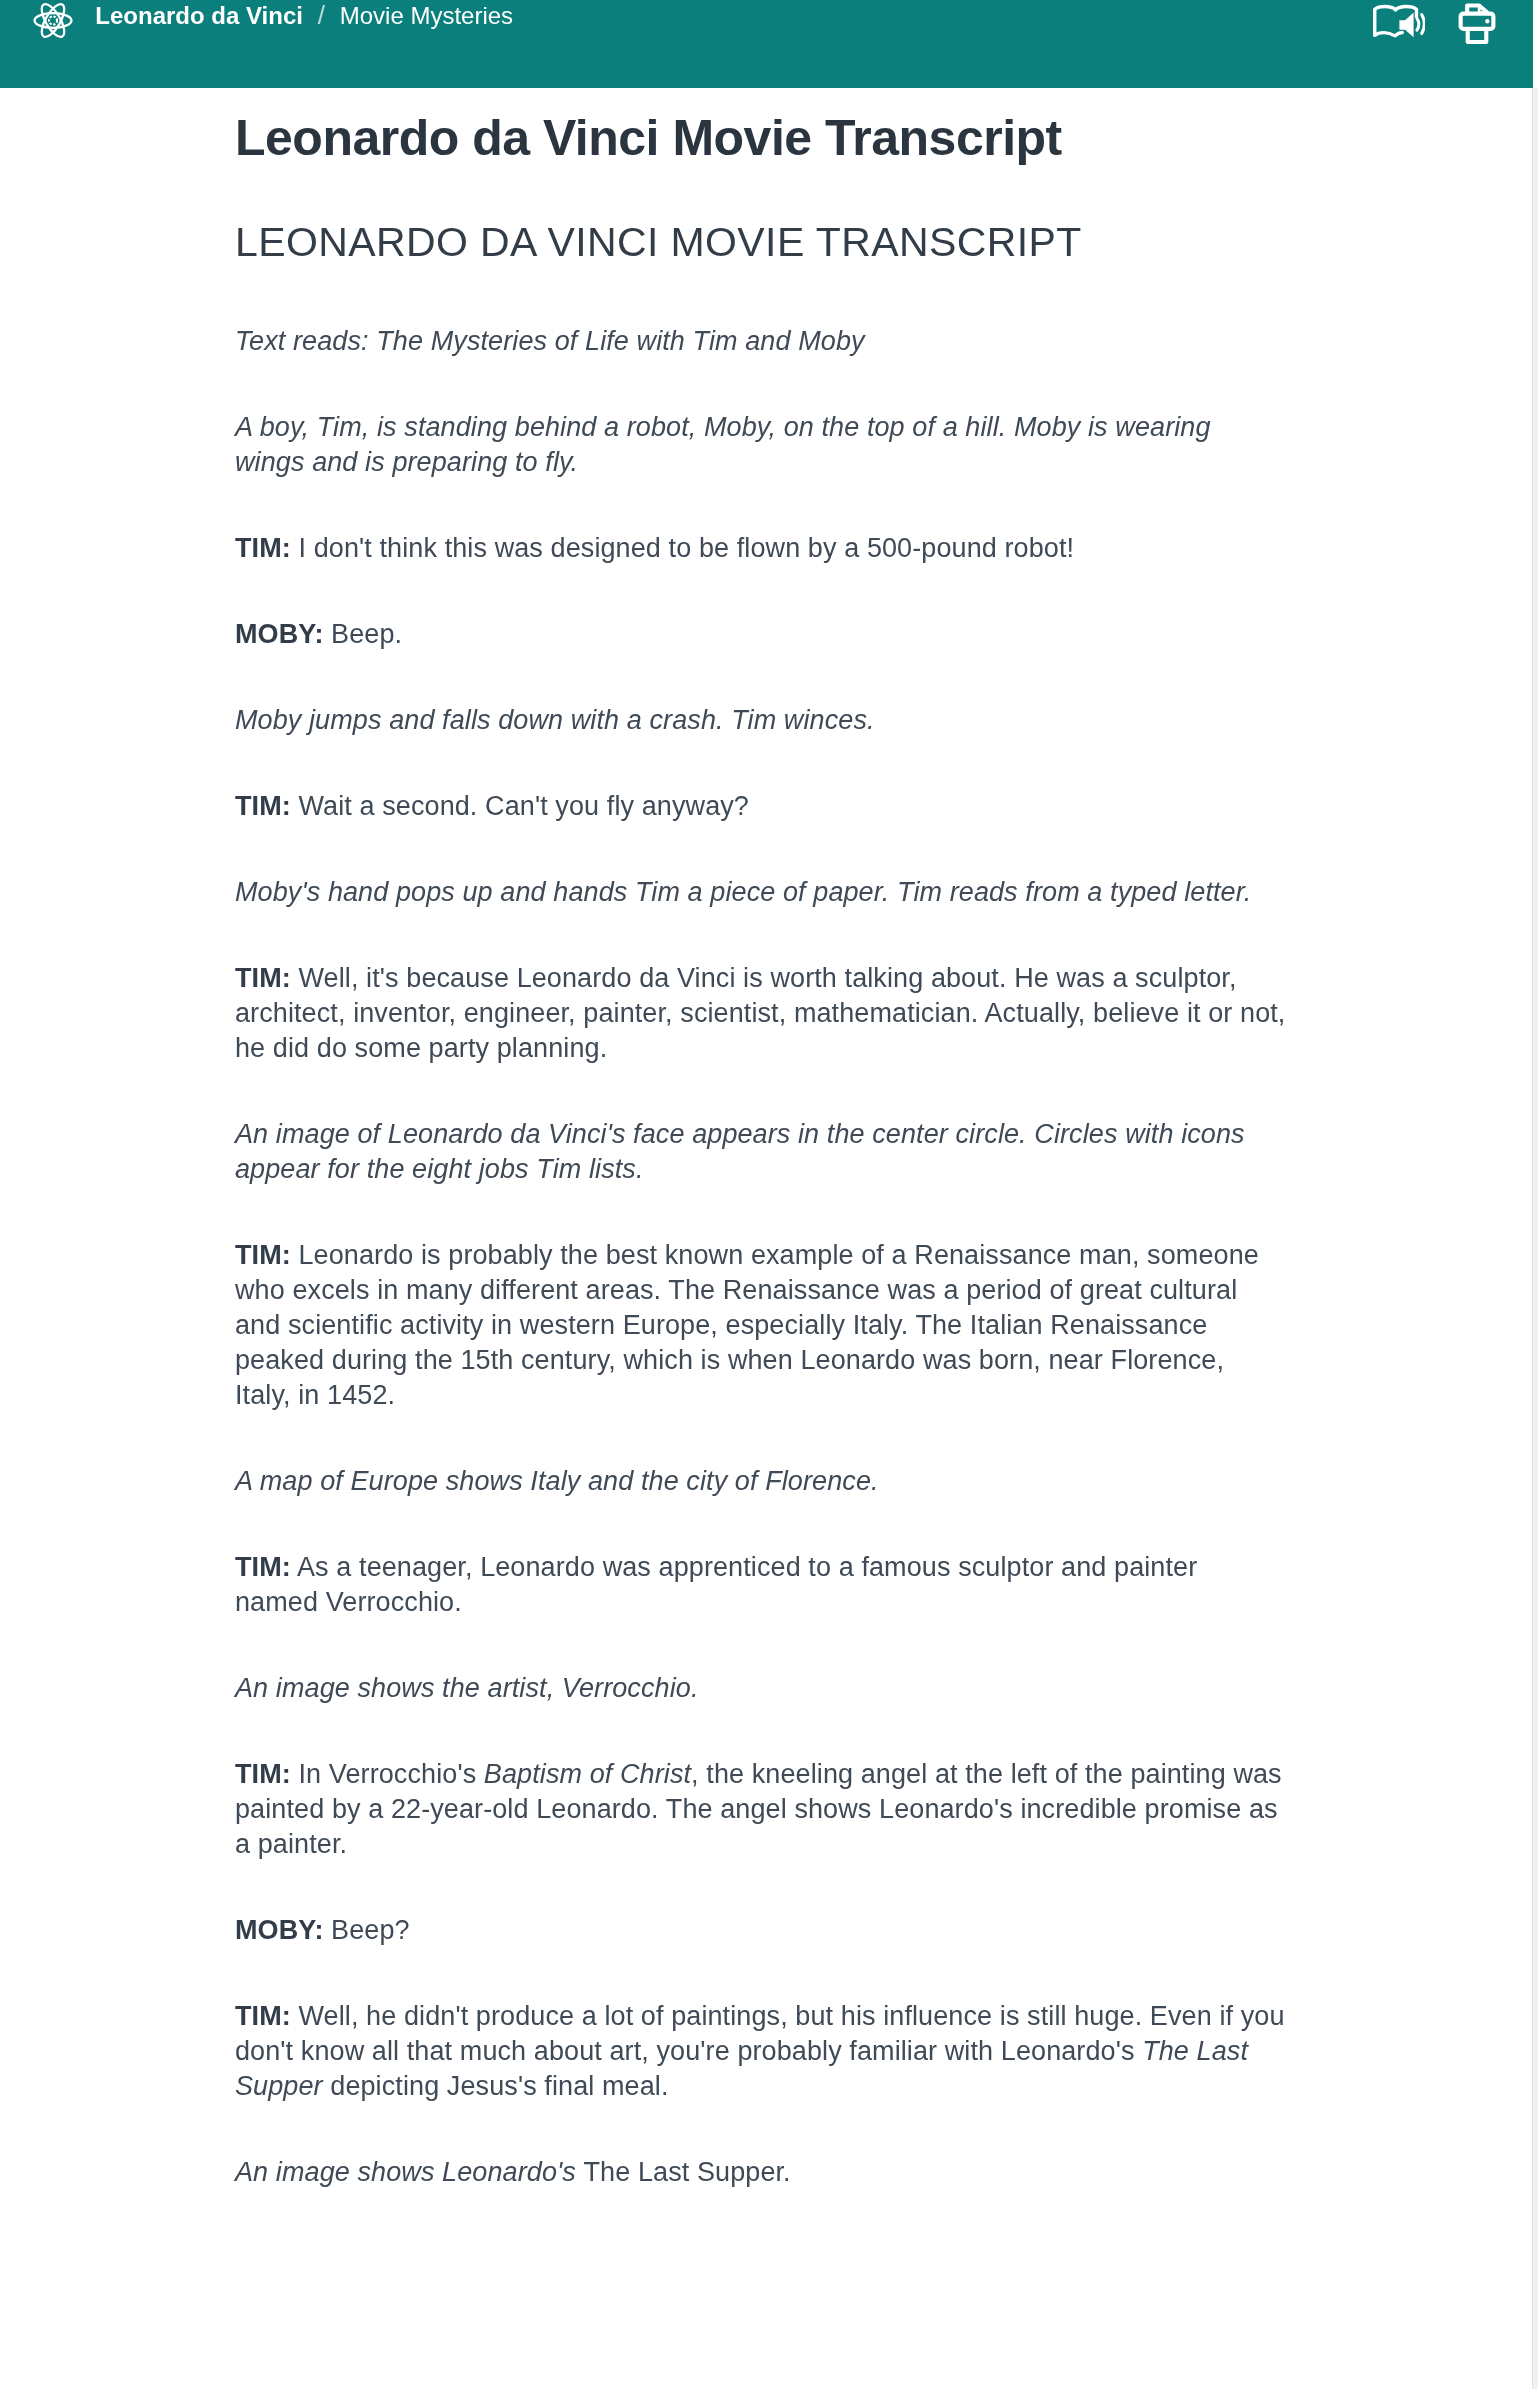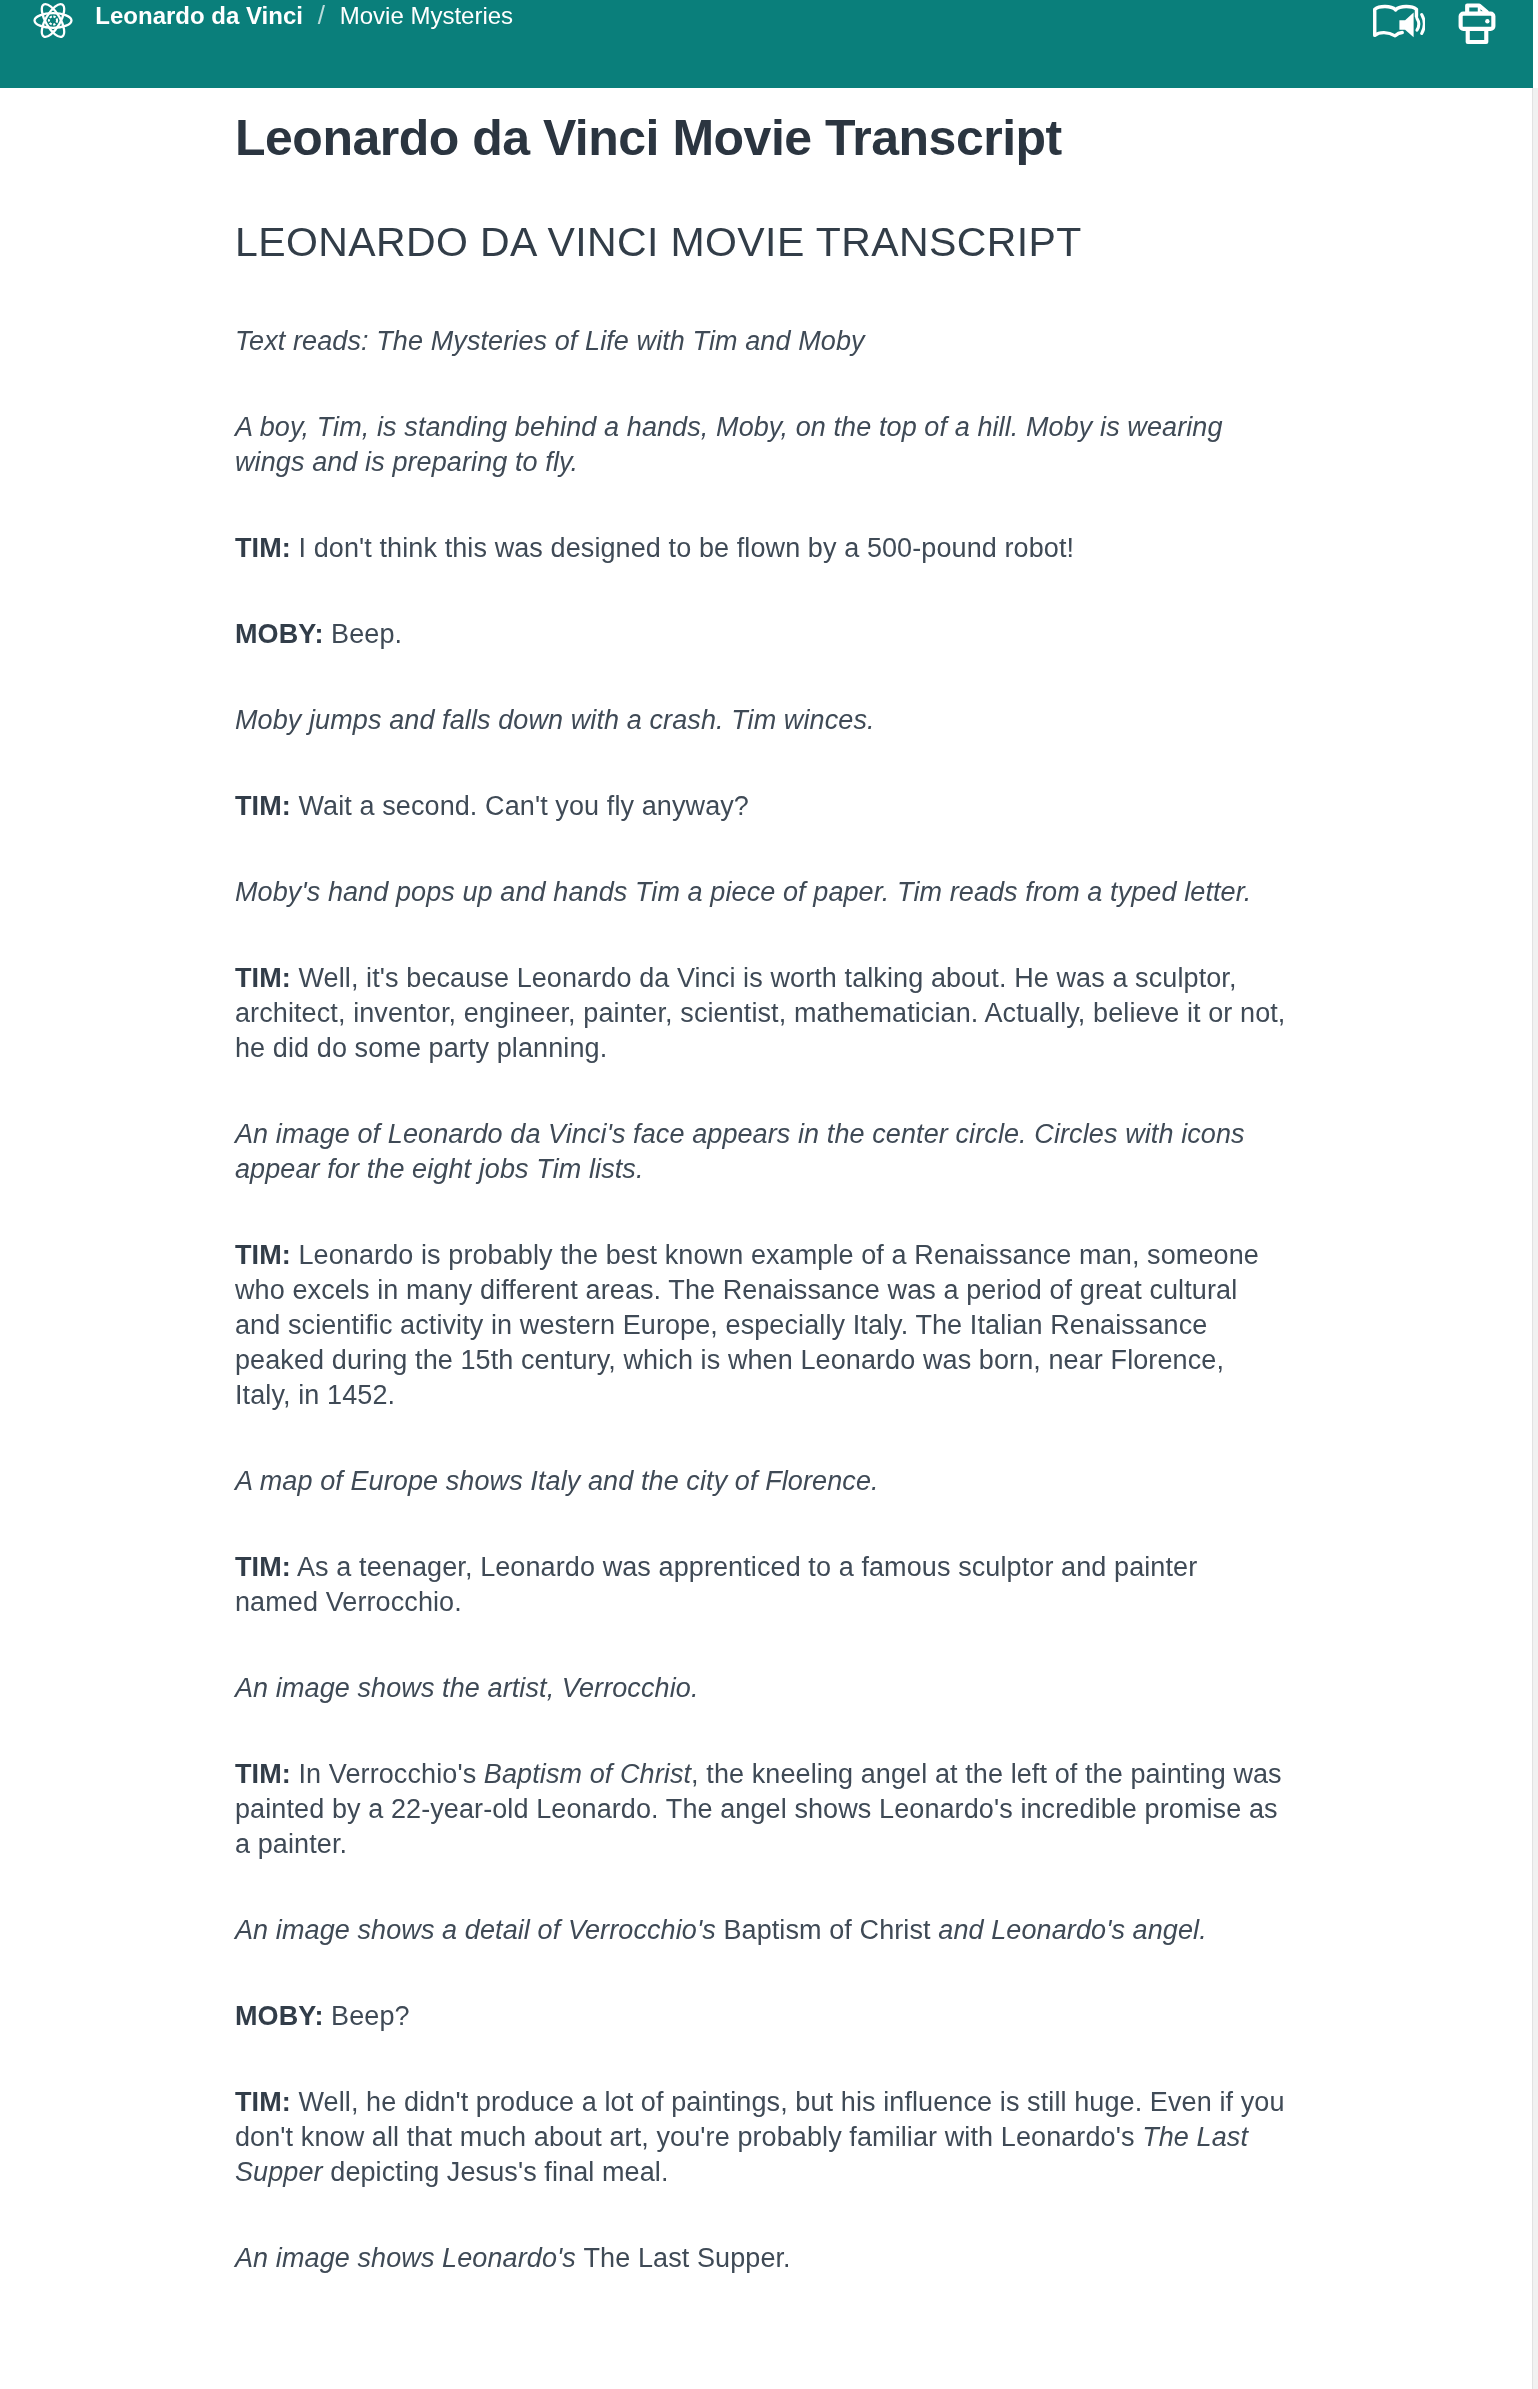--- a/index.html
+++ b/index.html
@@ -150,32 +150,31 @@
 
 <div class="edge-white"></div>
 <div class="edge-track"></div>
 
 <main class="doc">
   <h1>Leonardo da Vinci Movie Transcript</h1>
   <h2>LEONARDO DA VINCI MOVIE TRANSCRIPT</h2>
 
   <div class="transcript">
       <p><span class="it">Text reads: The Mysteries of Life with Tim and Moby</span></p>
-      <p><span class="it">A boy, Tim, is standing behind a hands, Moby, on the top of a hill. Moby is wearing wings and is preparing to fly.</span></p>
+      <p><span class="it">A boy, Tim, is standing behind a robot, Moby, on the top of a hill. Moby is wearing wings and is preparing to fly.</span></p>
       <p><span class="speaker">TIM:</span><span> I don't think this was designed to be flown by a 500-pound robot!</span></p>
       <p><span class="speaker">MOBY:</span><span> Beep.</span></p>
       <p><span class="it">Moby jumps and falls down with a crash. Tim winces.</span></p>
       <p><span class="speaker">TIM:</span><span> Wait a second. Can't you fly anyway?</span></p>
       <p><span class="it">Moby's hand pops up and hands Tim a piece of paper. Tim reads from a typed letter.</span></p>
       <p><span class="speaker">TIM:</span><span> Well, it's because Leonardo da Vinci is worth talking about. He was a sculptor, architect, inventor, engineer, painter, scientist, mathematician. Actually, believe it or not, he did do some party planning.</span></p>
       <p><span class="it">An image of Leonardo da Vinci's face appears in the center circle. Circles with icons appear for the eight jobs Tim lists.</span></p>
       <p><span class="speaker">TIM:</span><span> Leonardo is probably the best known example of a Renaissance man, someone who excels in many different areas. The Renaissance was a period of great cultural and scientific activity in western Europe, especially Italy. The Italian Renaissance peaked during the 15th century, which is when Leonardo was born, near Florence, Italy, in 1452.</span></p>
       <p><span class="it">A map of Europe shows Italy and the city of Florence.</span></p>
       <p><span class="speaker">TIM:</span><span> As a teenager, Leonardo was apprenticed to a famous sculptor and painter named Verrocchio.</span></p>
       <p><span class="it">An image shows the artist, Verrocchio.</span></p>
       <p><span class="speaker">TIM:</span><span> In Verrocchio's </span><span class="it">Baptism of Christ</span><span>, the kneeling angel at the left of the painting was painted by a 22-year-old Leonardo. The angel shows Leonardo's incredible promise as a painter.</span></p>
-      <p><span class="it">An image shows a detail of Verrocchio's </span><span>Baptism of Christ</span><span class="it"> and Leonardo's angel.</span></p>
       <p><span class="speaker">MOBY:</span><span> Beep?</span></p>
       <p><span class="speaker">TIM:</span><span> Well, he didn't produce a lot of paintings, but his influence is still huge. Even if you don't know all that much about art, you're probably familiar with Leonardo's </span><span class="it">The Last Supper</span><span> depicting Jesus's final meal.</span></p>
       <p><span class="it">An image shows Leonardo's </span><span>The Last Supper.</span></p>
     </div>
 </main>
 
 
 </body></html>

